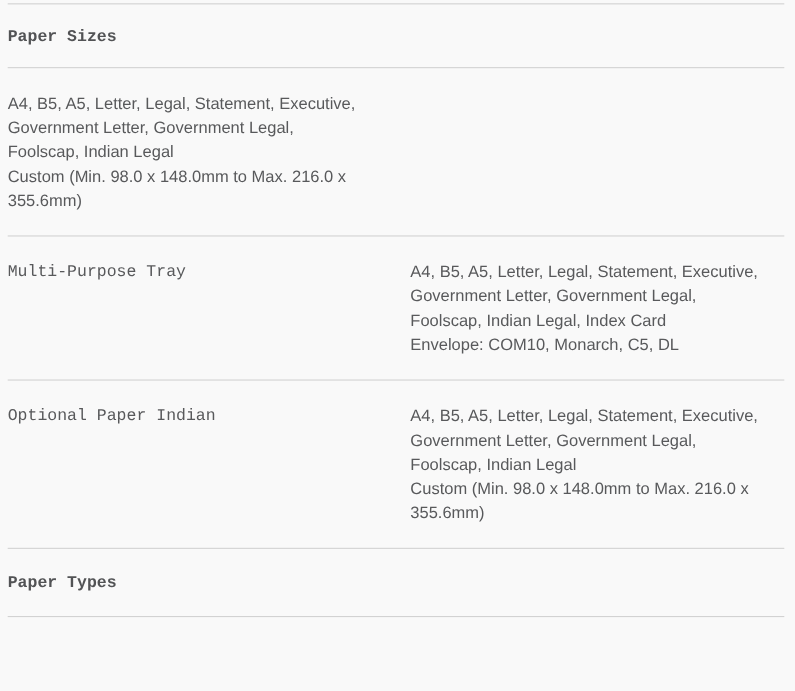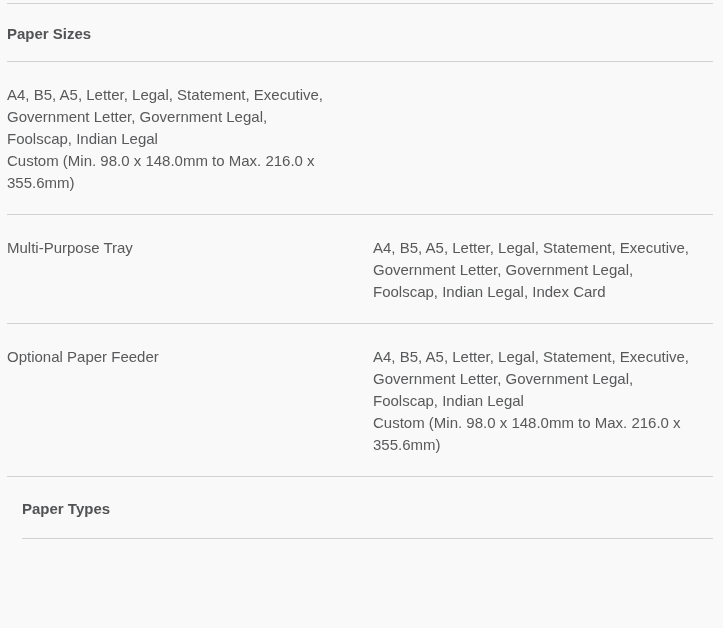--- a/index.html
+++ b/index.html
@@ -24,25 +24,25 @@
     border-bottom: 1px solid #d2d2d2;
     padding: 22px 0 20px 0;
     font-size: 15px;
     line-height: 22px;
   }
   .row.header-row {
     padding: 19px 0 16px 0;
   }
   .row.footer-row {
     padding: 21px 0 18px 0;
-    margin-left: 15px;
   }
   .col-label {
     width: 366px;
     flex: none;
+    font-family: Liberation Mono, monospace;
   }
   .col-value {
     width: 325px;
     flex: none;
   }
   .bold {
     font-weight: bold;
     color: #525355;
   }
 </style>
@@ -60,25 +60,26 @@
     <div class="col-value">
       <div>A4, B5, A5, Letter, Legal, Statement, Executive, Government Letter, Government Legal, Foolscap, Indian Legal</div>
       <div>Custom (Min. 98.0 x 148.0mm to Max. 216.0 x 355.6mm)</div>
     </div>
   </div>
 
   <div class="row">
     <div class="col-label">Multi-Purpose Tray</div>
     <div class="col-value">
       <div>A4, B5, A5, Letter, Legal, Statement, Executive, Government Letter, Government Legal, Foolscap, Indian Legal, Index Card</div>
+      <div>Envelope: COM10, Monarch, C5, DL</div>
     </div>
   </div>
 
   <div class="row">
-    <div class="col-label">Optional Paper Feeder</div>
+    <div class="col-label">Optional Paper Indian</div>
     <div class="col-value">
       <div>A4, B5, A5, Letter, Legal, Statement, Executive, Government Letter, Government Legal, Foolscap, Indian Legal</div>
       <div>Custom (Min. 98.0 x 148.0mm to Max. 216.0 x 355.6mm)</div>
     </div>
   </div>
 
   <div class="row footer-row">
     <div class="col-label bold">Paper Types</div>
   </div>
 

